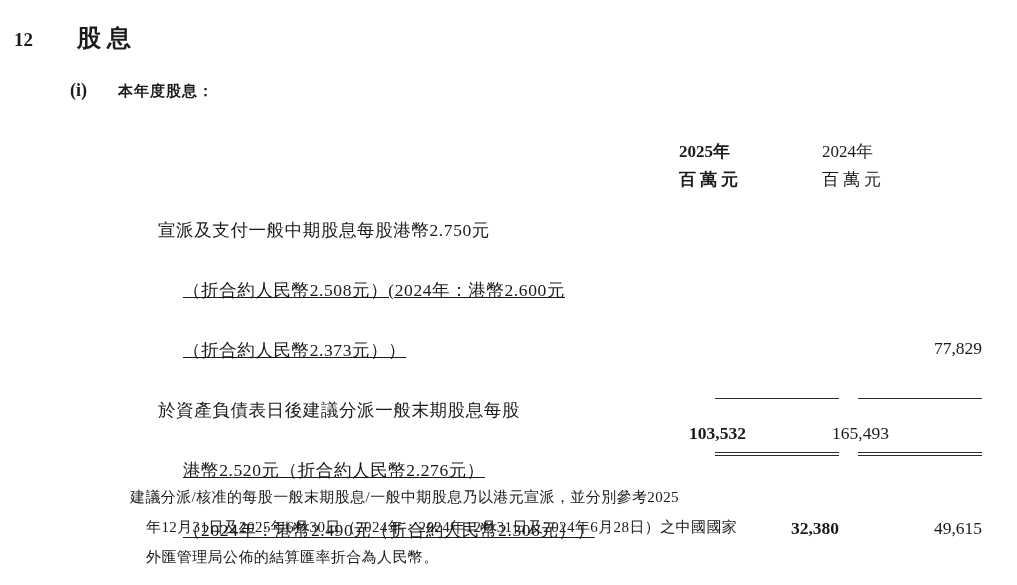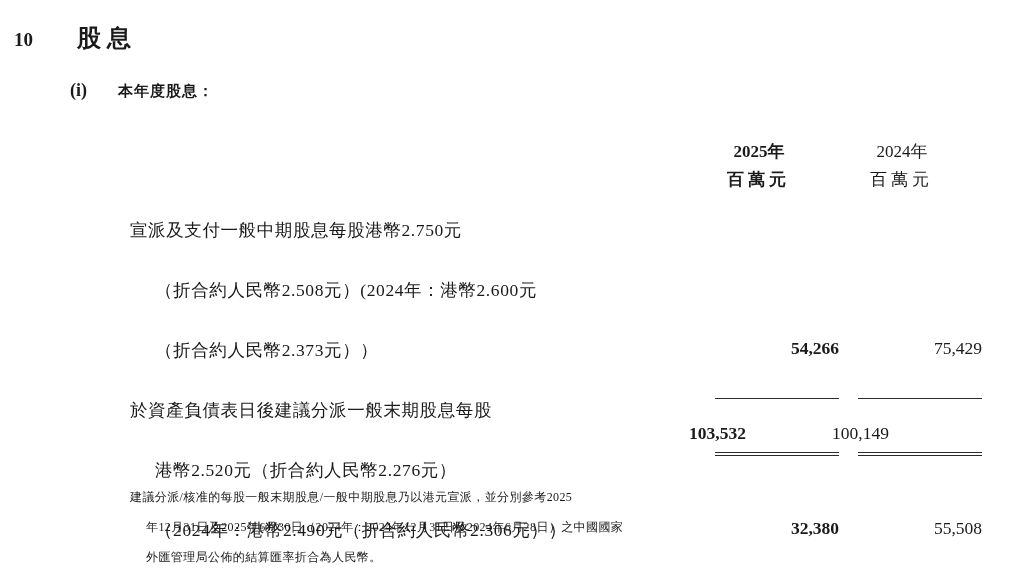--- a/index.html
+++ b/index.html
@@ -63,21 +63,21 @@
 
   
   .col-heads {
     position: absolute;
     top: 138px;
     left: 0;
     width: 1017px;
   }
   .col-heads .ch {
     position: absolute;
-    text-align: center;
+    text-align: left;
     font-size: 17px;
     line-height: 28px;
   }
   .ch.cur {
     right: 178px;
     width: 160px;
     font-weight: bold;
   }
   .ch.prev {
     right: 35px;
@@ -92,29 +92,31 @@
   .rows {
     position: absolute;
     top: 218px;
     left: 0;
     width: 1017px;
     font-size: 17.5px;
   }
   .row {
     position: relative;
     min-height: 30px;
+    margin-left: 28px;
   }
   .row .desc {
     position: absolute;
     left: 130px;
     white-space: nowrap;
     letter-spacing: 0.6px;
   }
   .row .desc.ind {
     left: 155px;
+    text-decoration: underline;
   }
   .row .amt {
     position: absolute;
     text-align: right;
     font-size: 17.5px;
   }
   .row .amt.cur {
     right: 178px;
     width: 150px;
     font-weight: bold;
@@ -159,34 +161,34 @@
   .total .amt { position: absolute; }
   .total .amt.cur { right: 178px; width: 150px; font-weight: bold; }
   .total .amt.prev { right: 35px; width: 150px; }
 
   
   .footnote {
     position: absolute;
     left: 130px;
     top: 482px;
     width: 860px;
-    font-size: 12px;
+    font-size: 15px;
     line-height: 30px;
     letter-spacing: 0.4px;
   }
   .footnote .ln { white-space: nowrap; display: block; }
   .footnote .ln2, .footnote .ln3 { margin-left: 16px; }
 </style>
 </head>
 <body>
 
 <div class="page">
 
   <div class="note-head">
-    <span class="note-num">10</span>
+    <span class="note-num">12</span>
     <span class="note-title">股息</span>
   </div>
 
   <div class="sub-head">
     <span class="sub-marker">(i)</span>
     <span class="sub-title">本年度股息：</span>
   </div>
 
   <div class="col-heads">
     <div class="ch cur">
@@ -202,43 +204,42 @@
   <div class="rows">
 
     <div class="row" id="r1">
       <span class="desc">宣派及支付一般中期股息每股港幣2.750元</span>
     </div>
     <div class="row" id="r2">
       <span class="desc ind">（折合約人民幣2.508元）(2024年：港幣2.600元</span>
     </div>
     <div class="row" id="r3">
       <span class="desc ind">（折合約人民幣2.373元））</span>
-      <span class="amt cur">54,266</span>
-      <span class="amt prev">75,429</span>
+      <span class="amt prev">77,829</span>
     </div>
 
     <div class="row" id="r4">
       <span class="desc">於資產負債表日後建議分派一般末期股息每股</span>
     </div>
     <div class="row" id="r5">
       <span class="desc ind">港幣2.520元（折合約人民幣2.276元）</span>
     </div>
     <div class="row" id="r6">
       <span class="desc ind">（2024年：港幣2.490元（折合約人民幣2.306元））</span>
       <span class="amt cur">32,380</span>
-      <span class="amt prev">55,508</span>
+      <span class="amt prev">49,615</span>
     </div>
   </div>
 
   <div class="rule cur" id="rule-cur-1"></div>
   <div class="rule prev" id="rule-prev-1"></div>
 
   <div class="total">
     <span class="amt cur">103,532</span>
-    <span class="amt prev">100,149</span>
+    <span class="amt prev">165,493</span>
   </div>
 
   <div class="rule cur" id="rule-cur-2"></div>
   <div class="rule prev" id="rule-prev-2"></div>
   <div class="rule cur" id="rule-cur-3"></div>
   <div class="rule prev" id="rule-prev-3"></div>
 
   <div class="footnote">
     <span class="ln ln1">建議分派/核准的每股一般末期股息/一般中期股息乃以港元宣派，並分別參考2025</span>
     <span class="ln ln2">年12月31日及2025年6月30日（2024年：2024年12月31日及2024年6月28日）之中國國家</span>

